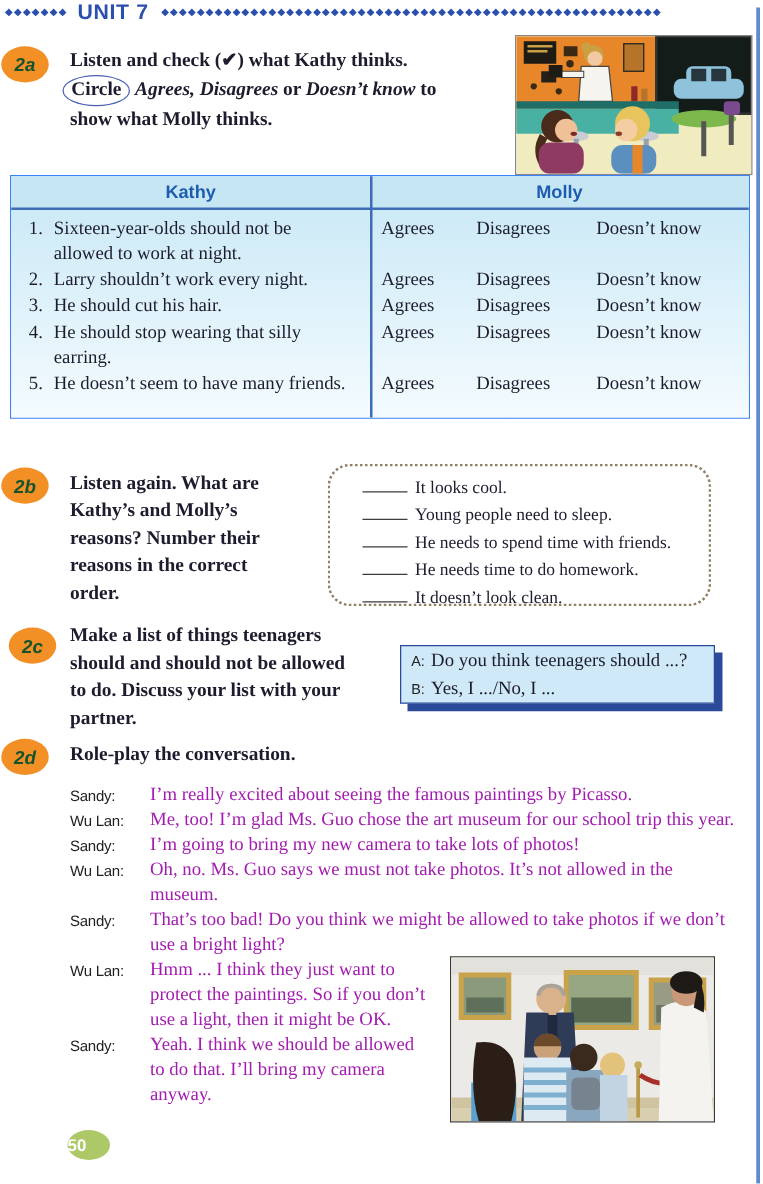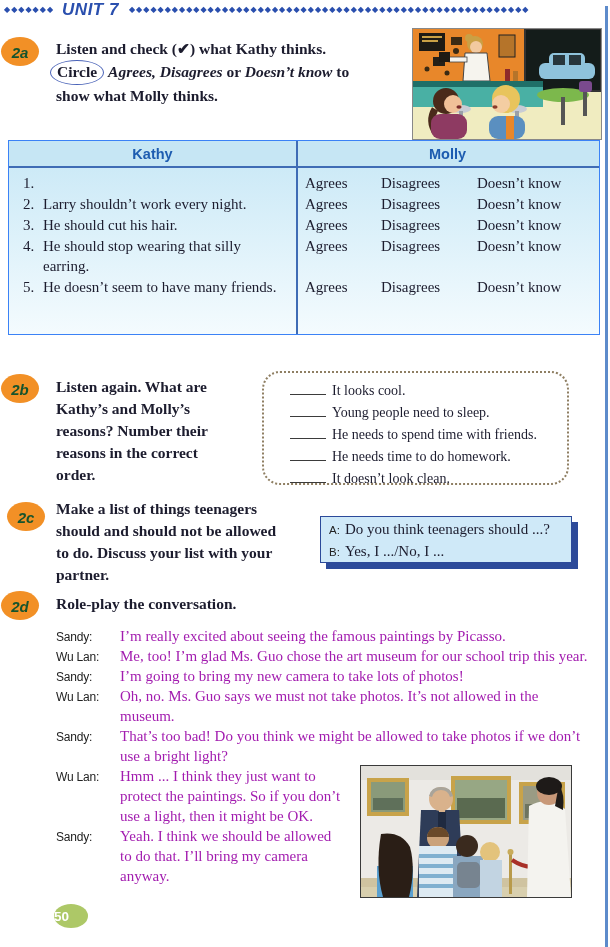--- a/index.html
+++ b/index.html
@@ -6,21 +6,21 @@
   .page{position:relative;width:610px;height:947px;background:#ffffff;overflow:hidden;
         font-family:"Liberation Serif",serif;color:var(--text-dark,#1c1c2e);}
 
   
   .edge-line{position:absolute;left:605px;top:6px;width:3px;height:941px;background:#5d8bcb;}
 
   
   .unit-header{position:absolute;left:4px;top:2px;right:0;height:16px;display:flex;align-items:center;overflow:hidden;}
   .dots{font-size:8px;letter-spacing:1px;color:var(--brand-blue,#2a4fae);white-space:nowrap;line-height:14px;flex:none;}
   .dots-right{flex:1;overflow:hidden;}
-  .unit-title{font-family:"Liberation Sans",sans-serif;font-weight:700;font-style:italic;
+  .unit-title{font-family:"Liberation Sans",sans-serif;font-weight:700;
               font-size:17px;color:var(--brand-blue,#2a4fae);margin:0 10px 0 8px;flex:none;letter-spacing:.5px;}
 
   
   .badge{position:absolute;width:38px;height:29px;background:var(--accent-orange,#f29026);border-radius:50%;}
   .badge-arc{position:absolute;left:-4px;top:-6px;width:44px;height:32px;border-radius:50%;
              border:5px solid transparent;border-top-color:#ffffff;box-sizing:border-box;}
   .badge-label{position:absolute;inset:0;display:flex;align-items:center;justify-content:center;
                font-family:"Liberation Sans",sans-serif;font-weight:700;font-style:italic;
                font-size:15px;color:#14532d;padding-top:1px;}
 
@@ -151,20 +151,21 @@
 
   <div class="gtable">
     <div class="thead">
       <div class="th th-kathy">Kathy</div>
       <div class="th th-molly">Molly</div>
     </div>
     <div class="tbody">
       <div class="trow">
         <div class="tcell-left">
             <span class="rownum">1.</span>
+            <span class="stmt">Sixteen-year-olds should not be allowed to work at night.</span>
           </div>
         <div class="tcell-right">
             <span class="opt">Agrees</span>
             <span class="opt">Disagrees</span>
             <span class="opt">Doesn’t know</span>
           </div>
       </div>
       <div class="trow">
         <div class="tcell-left">
             <span class="rownum">2.</span>

